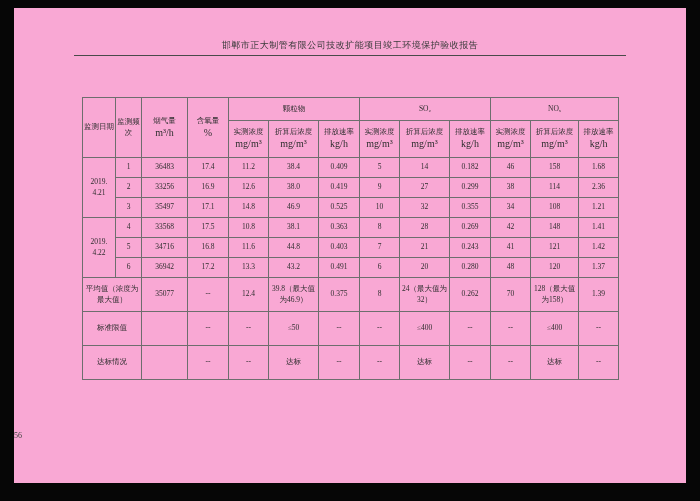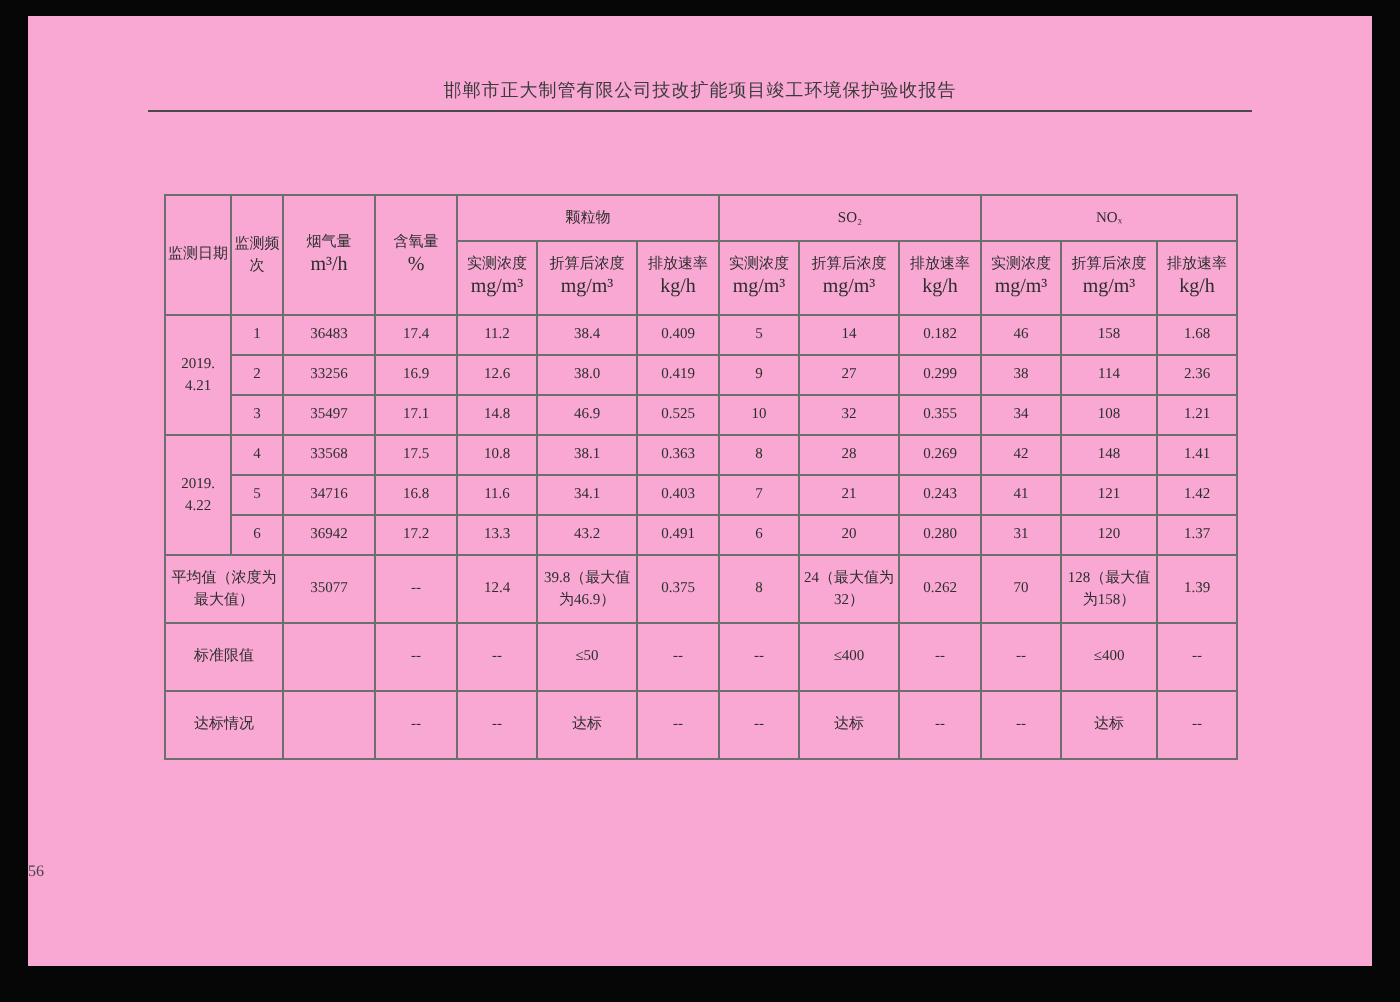--- a/index.html
+++ b/index.html
@@ -188,40 +188,40 @@
           <td>0.269</td>
           <td>42</td>
           <td>148</td>
           <td>1.41</td>
         </tr>
         <tr class="data-row">
           <td>5</td>
           <td>34716</td>
           <td>16.8</td>
           <td>11.6</td>
-          <td>34.1</td>
+          <td>44.8</td>
           <td>0.403</td>
           <td>7</td>
           <td>21</td>
           <td>0.243</td>
           <td>41</td>
           <td>121</td>
           <td>1.42</td>
         </tr>
         <tr class="data-row">
           <td>6</td>
           <td>36942</td>
           <td>17.2</td>
           <td>13.3</td>
           <td>43.2</td>
           <td>0.491</td>
           <td>6</td>
           <td>20</td>
           <td>0.280</td>
-          <td>31</td>
+          <td>48</td>
           <td>120</td>
           <td>1.37</td>
         </tr>
         <tr class="summary-row">
           <td colspan="2">平均值（浓度为最大值）</td>
           <td>35077</td>
           <td>--</td>
           <td>12.4</td>
           <td>39.8（最大值为46.9）</td>
           <td>0.375</td>

